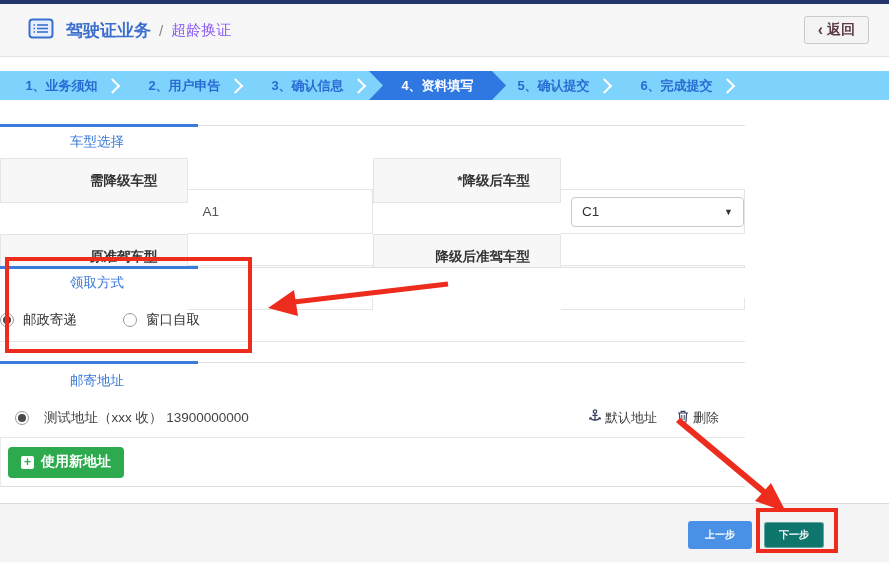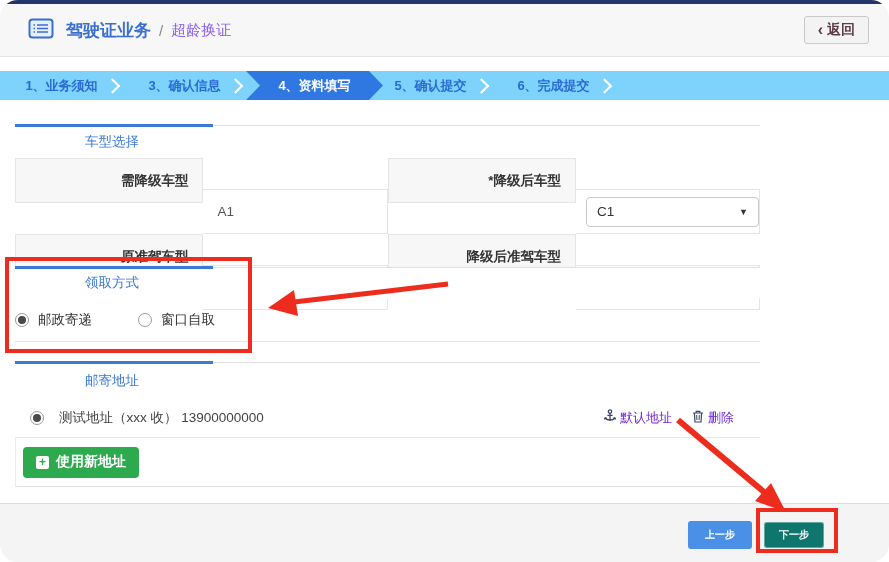--- a/index.html
+++ b/index.html
@@ -1,18 +1,18 @@
 <!DOCTYPE html>
 <html><head>
 <meta charset="utf-8">
 <style>
   * { margin:0; padding:0; box-sizing:border-box; }
   html,body { background:#fff; }
   body { font-family:"Liberation Sans","DejaVu Sans",sans-serif; }
-  .page { position:relative; width:889px; height:562px; background:#fff; overflow:hidden;border-radius:18px; }
+  .page { position:relative; width:889px; height:562px; background:#fff; overflow:hidden; }
 
   
   .topbar { position:absolute; left:0; top:0; width:889px; height:4px; background:#24356b; }
 
   
   .header { position:absolute; left:0; top:4px; width:889px; height:53px; background:#f7f7f7;
             border-bottom:1px solid #e4e4e4; display:flex; align-items:center; padding:0 20px 0 28px; }
   .hicon { display:inline-flex; margin-right:12px; }
   .htitle { color:#3a6fd0; font-size:17px; font-weight:bold; }
   .hsep { color:#888; font-size:15px; margin:0 8px; }
@@ -27,32 +27,32 @@
   .tab { position:relative; width:123px; height:29px; display:flex; align-items:center; justify-content:center;
          color:#2a6bd3; font-size:13px; font-weight:bold; cursor:pointer; }
   .tab::after { content:''; position:absolute; right:5px; top:50%; width:9px; height:9px;
                 border-top:2px solid #fff; border-right:2px solid #fff;
                 transform:translateY(-50%) rotate(45deg); }
   .tab.active { width:137px; margin-right:-14px; z-index:2; background:#2f78e2; color:#fff;
                 clip-path:polygon(0 0, calc(100% - 14px) 0, 100% 50%, calc(100% - 14px) 100%, 0 100%, 14px 50%); }
   .tab.active::after { display:none; }
 
   
-  .section { position:absolute; left:15px; width:745px; }
+  .section { position:absolute; left:0; width:745px; }
   .sec-title-row { position:relative; border-top:1px solid #e0e0e0; display:flex; align-items:center;
                    padding-left:70px; background:#fff; }
   .sec-title-row::before { content:''; position:absolute; left:0; top:-2px; width:198px; height:3px; background:#3b7ad9; }
   .sec-title { color:#3b7ad9; font-size:13.5px; }
 
   
   .sec-vehicle { top:125px; }
   .sec-vehicle .sec-title-row { height:33px; }
   .vtable { display:grid; grid-template-columns:25.3% 24.8% 25.2% 24.7%; }
   .vcell { height:45px; display:flex; align-items:center; font-size:13.5px; border-bottom:1px solid #e5e5e5; }
-  .vlabel { background:#f7f7f7; justify-content:flex-end; padding-right:14px; color:#333; font-weight:bold;
+  .vlabel { background:#f7f7f7; justify-content:flex-end; padding-right:30px; color:#333; font-weight:bold;
             border-top:1px solid #e5e5e5; border-left:1px solid #e5e5e5; border-right:1px solid #e5e5e5; }
   .vvalue { padding-left:14px; color:#555; border-top:1px solid #e5e5e5; border-right:1px solid #e5e5e5;margin-top:31px; }
   .vselect { width:180px; height:30px; margin-left:-4px; background:#fff; border:1px solid #c9c9c9; border-radius:4px;
              display:flex; align-items:center; justify-content:space-between; padding:0 10px; color:#333; cursor:pointer; }
   .vselect .caret { font-size:9px; color:#333; }
 
   
   .sec-pickup { top:267px; }
   .sec-pickup .sec-title-row { height:31px; }
   .pickup-row { height:44px; border-bottom:1px solid #e5e5e5; display:flex; align-items:center;
@@ -61,21 +61,21 @@
   .radio { width:14px; height:14px; border:1px solid #9a9a9a; border-radius:50%; background:#fff;
            display:inline-flex; align-items:center; justify-content:center; flex:0 0 auto; }
   .radio.checked::after { content:''; width:8px; height:8px; border-radius:50%; background:#4a4a4a; }
 
   
   .sec-address { top:362px; }
   .sec-address .sec-title-row { height:36px; }
   .addr-row { height:40px; border-bottom:1px solid #e8e8e8; display:flex; align-items:center; padding:0 26px 0 15px; }
   .addr-text { margin-left:15px; font-size:13.5px; color:#444; }
   .addr-actions { margin-left:auto; display:flex; align-items:center; gap:20px; }
-  .addr-action { display:inline-flex; align-items:center; gap:4px; color:#6d28d9; font-size:13px; cursor:pointer; }
+  .addr-action { display:inline-flex; align-items:center; gap:4px; color:#404040; font-size:13px; cursor:pointer; }
   .newaddr-row { height:49px; border-bottom:1px solid #e0e0e0; border-left:1px solid #ececec;
                  display:flex; align-items:center; padding-left:7px; }
   .green-btn { display:inline-flex; align-items:center; gap:7px; height:31px; padding:0 13px;
                background:#2eaa4e; border-radius:4px; color:#fff; font-size:14px; font-weight:bold;
                border:none; cursor:pointer; }
   .plus-box { width:13px; height:13px; background:#fff; border-radius:2px; color:#2eaa4e;
               font-size:12px; font-weight:bold; line-height:13px; text-align:center; display:inline-block; }
 
   
   .footer { position:absolute; left:0; top:503px; width:889px; height:59px; background:#f4f4f4;
@@ -117,20 +117,23 @@
     <span class="hsub">超龄换证</span>
     <button class="back-btn">
       <span class="chev">‹</span>
       <span>返回</span>
     </button>
   </div>
 
   <div class="tabs">
     <div class="tab">
         <span>1、业务须知</span>
+      </div>
+    <div class="tab">
+        <span>2、用户申告</span>
       </div>
     <div class="tab">
         <span>3、确认信息</span>
       </div>
     <div class="tab active">
         <span>4、资料填写</span>
       </div>
     <div class="tab">
         <span>5、确认提交</span>
       </div>

